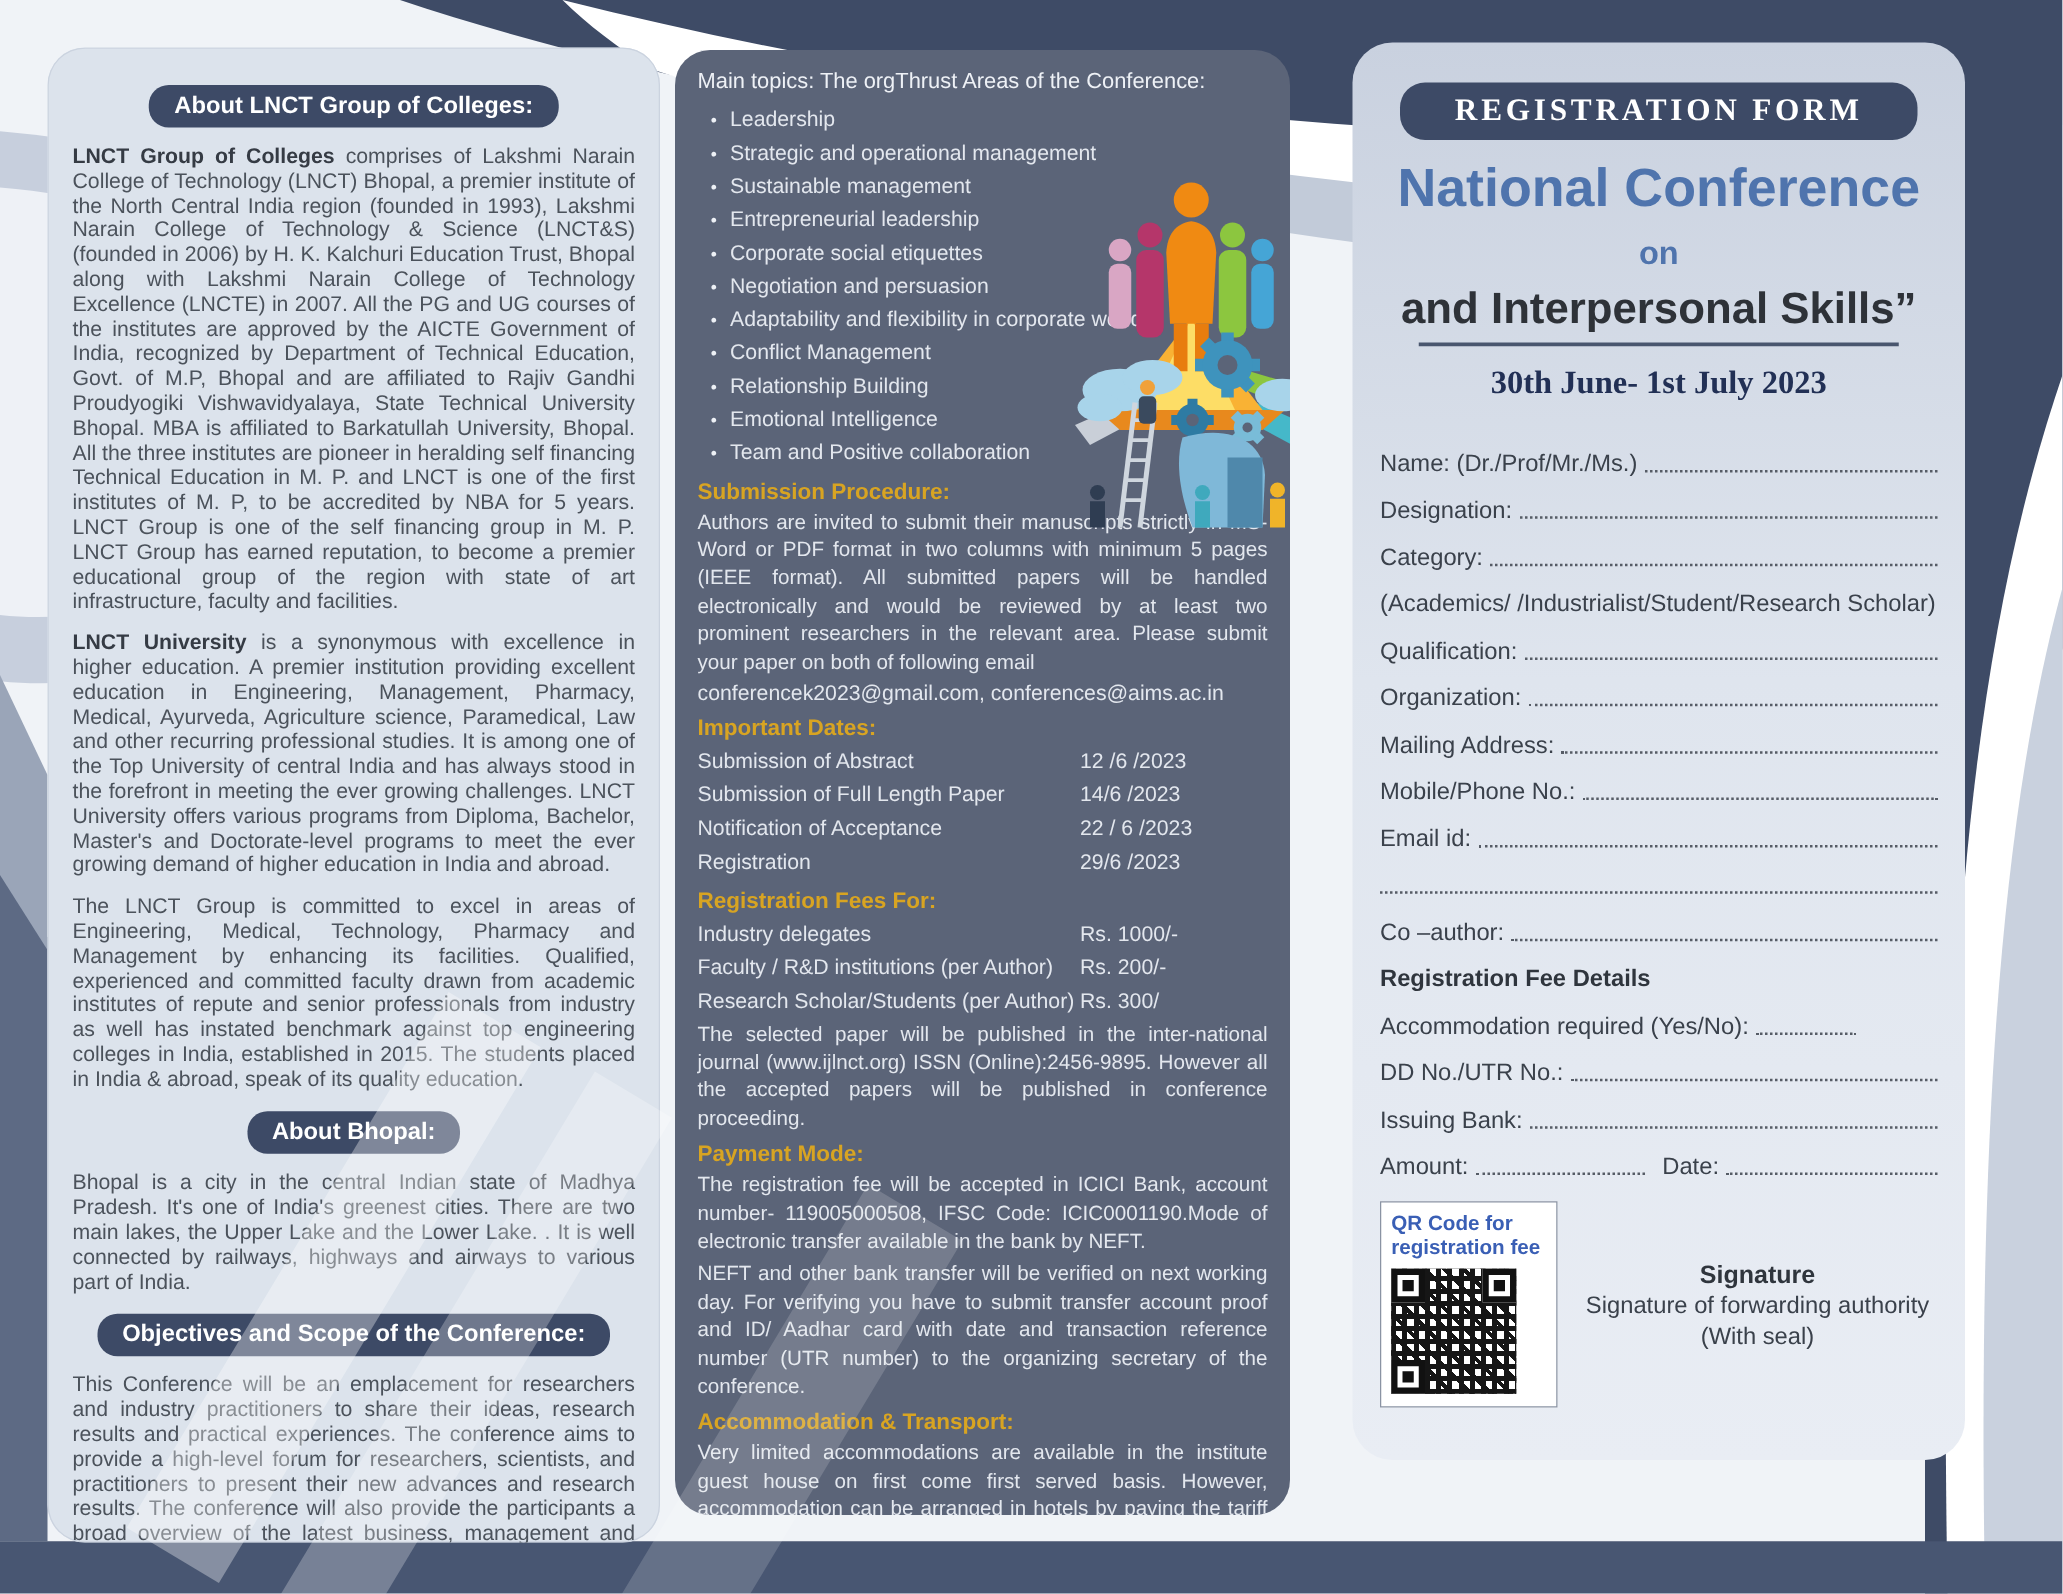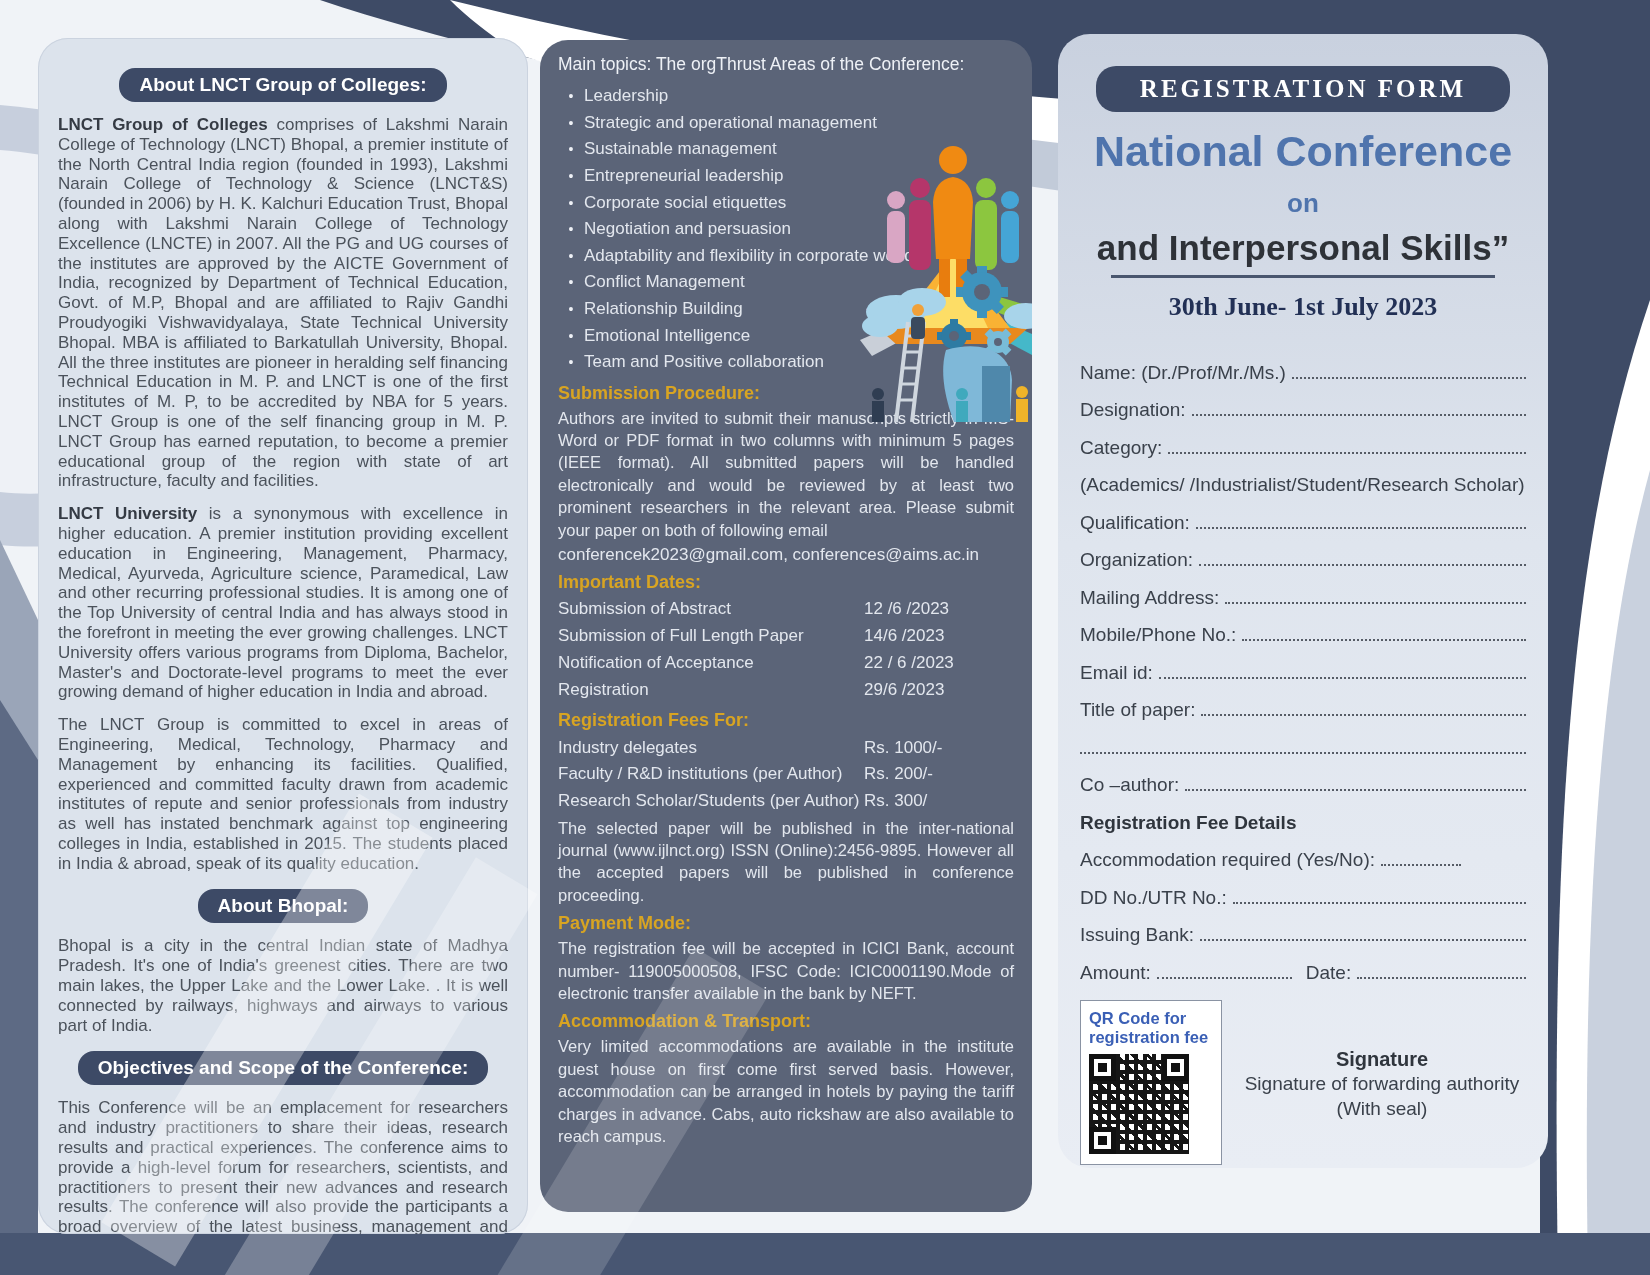--- a/index.html
+++ b/index.html
@@ -7,21 +7,21 @@
         font-family:"Liberation Sans",sans-serif;background:#f0f3f7;}
   .bg{position:absolute;left:0;top:0;z-index:0;}
 
   
   .panel{position:absolute;z-index:2;box-sizing:border-box;}
   .left-panel{left:38px;top:38px;width:490px;height:1196px;background:#dce3ec;
               border-radius:30px;padding:14px 20px 0 20px;overflow:hidden;
               box-shadow:0 0 0 1px #cbd3df inset;}
   .mid-panel{left:540px;top:40px;width:492px;height:1172px;background:#5b6478;
              border-radius:28px;padding:12px 18px 0 18px;overflow:hidden;}
-  .right-panel{left:1058px;top:34px;width:490px;height:1134px;
+  .right-panel{left:1082px;top:34px;width:490px;height:1134px;
                background:linear-gradient(180deg,#c9d1df 0%,#dfe5ee 45%,#e9edf4 100%);
                border-radius:32px;padding:0 22px;overflow:hidden;}
 
   
   .pill{background:#3d4a66;color:#ffffff;font-weight:bold;font-size:19px;
         border-radius:16px;padding:6px 20px;width:fit-content;margin:0 auto;
         white-space:nowrap;}
   .lp p{color:#4b525b;font-size:17px;line-height:19.8px;text-align:justify;
         margin:13px 0 0 0;}
   .lp b{color:#353b44;}
@@ -200,20 +200,21 @@
           </div>
         <div class="drow">
             <span class="dl">Research Scholar/Students (per Author)</span>
             <span class="dv">Rs. 300/</span>
           </div>
       </div>
       <p>The selected paper will be published in the inter-national journal (www.ijlnct.org)  ISSN  (Online):2456-9895.  However all the accepted papers will be published in conference proceeding.</p>
 
       <div class="yhead">Payment Mode:</div>
       <p>The registration fee will be accepted in ICICI Bank, account number- 119005000508, IFSC Code: ICIC0001190.Mode of electronic transfer available in the bank by NEFT.</p>
+      <p>NEFT and other bank transfer will be  verified on  next working day. For verifying you have to submit transfer account proof and ID/ Aadhar card with date and transaction reference number (UTR number) to the organizing secretary of the conference.</p>
 
       <div class="yhead">Accommodation &amp; Transport:</div>
       <p>Very limited accommodations are available in the institute guest house on first come first served basis. However, accommodation can be arranged in hotels by paying the tariff charges in advance. Cabs, auto rickshaw are also available to reach campus.</p>
 
       <svg class="illus" style="left:300px;top:50px;" width="190" height="300" viewBox="0 0 190 300">
         <polygon points="8,205 72,186 80,197 18,221" fill="#e86ca0"></polygon>
         <polygon points="2,236 66,208 78,218 14,252" fill="#c9cfd8"></polygon>
         <polygon points="182,205 118,186 110,197 172,221" fill="#8cc63f"></polygon>
         <polygon points="188,236 124,208 112,218 176,252" fill="#45b8c9"></polygon>
         <polygon points="95,150 152,224 38,224" fill="#f9b234"></polygon>
@@ -317,24 +318,20 @@
         </div>
       <div class="frow">
           <span class="lbl">Mobile/Phone No.:</span>
           <span class="dots"></span>
         </div>
       <div class="frow">
           <span class="lbl">Email id:</span>
           <span class="dots"></span>
         </div>
       <div class="frow">
-          <span class="lbl">Title of paper:</span>
-          <span class="dots"></span>
-        </div>
-      <div class="frow">
           <span class="dots solo"></span>
         </div>
       <div class="frow">
           <span class="lbl">Co –author:</span>
           <span class="dots"></span>
         </div>
       <div class="frow">
           <span class="lbl feehead">Registration Fee Details</span>
         </div>
       <div class="frow">

